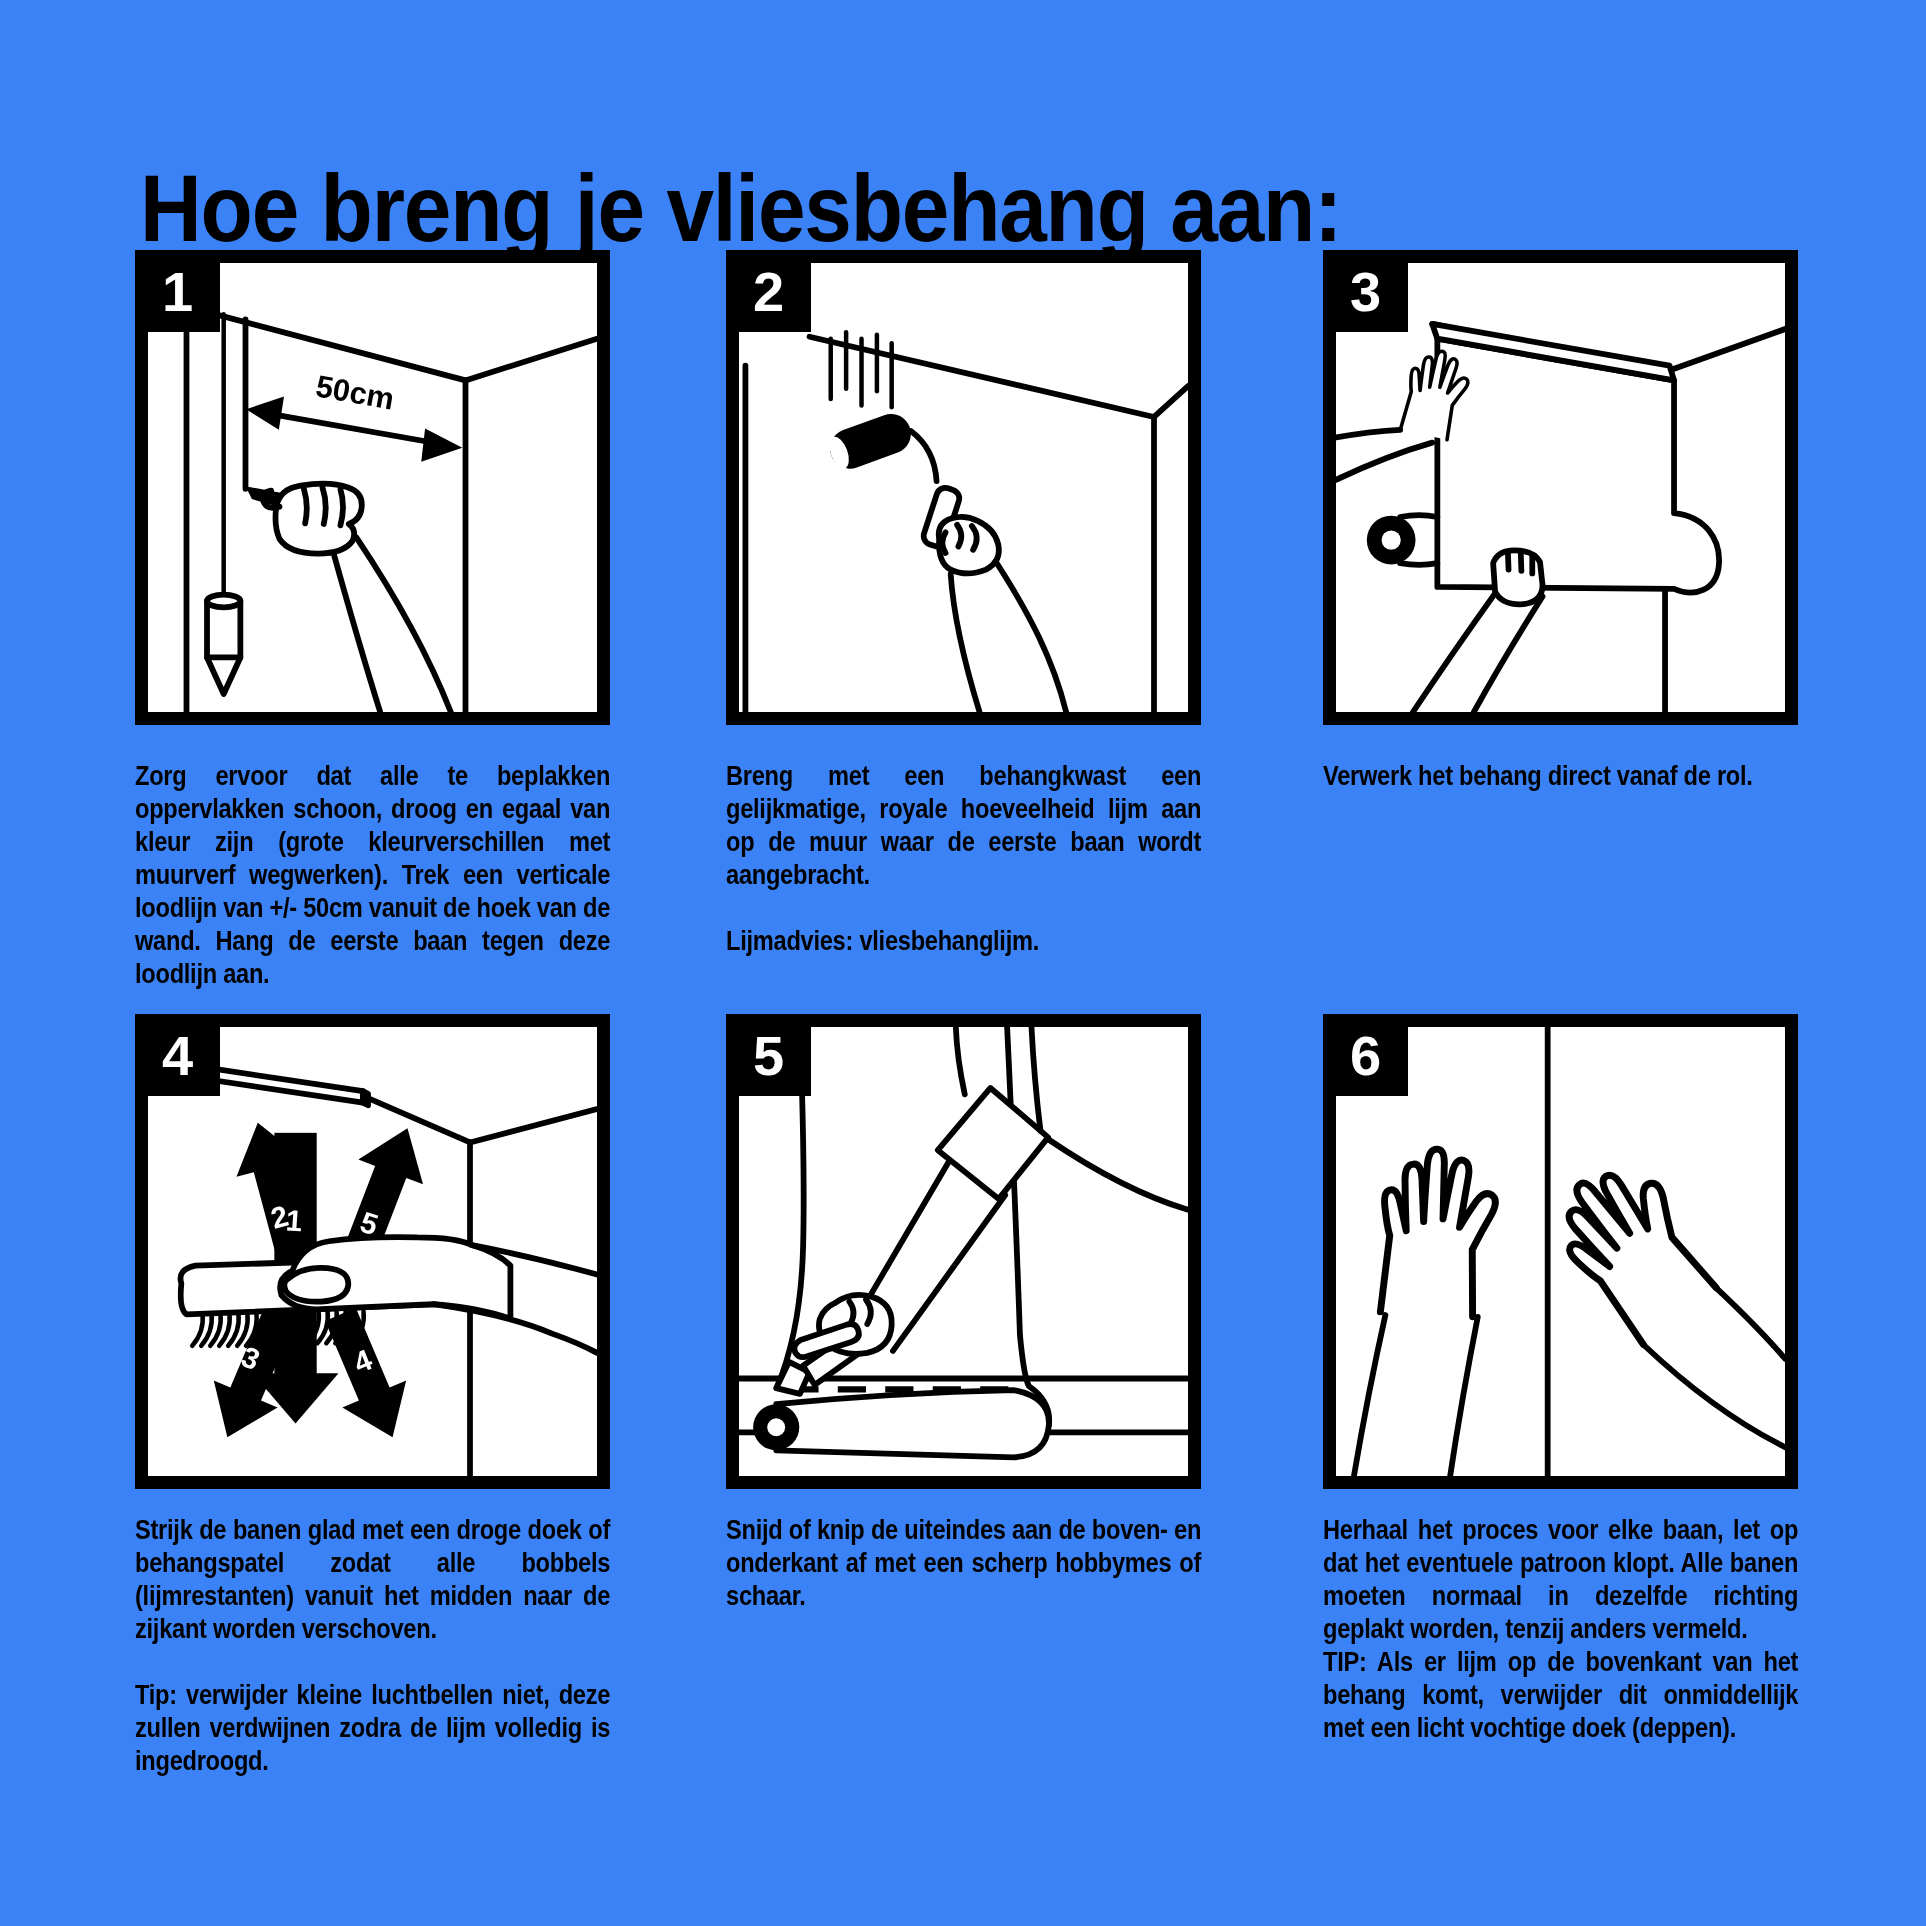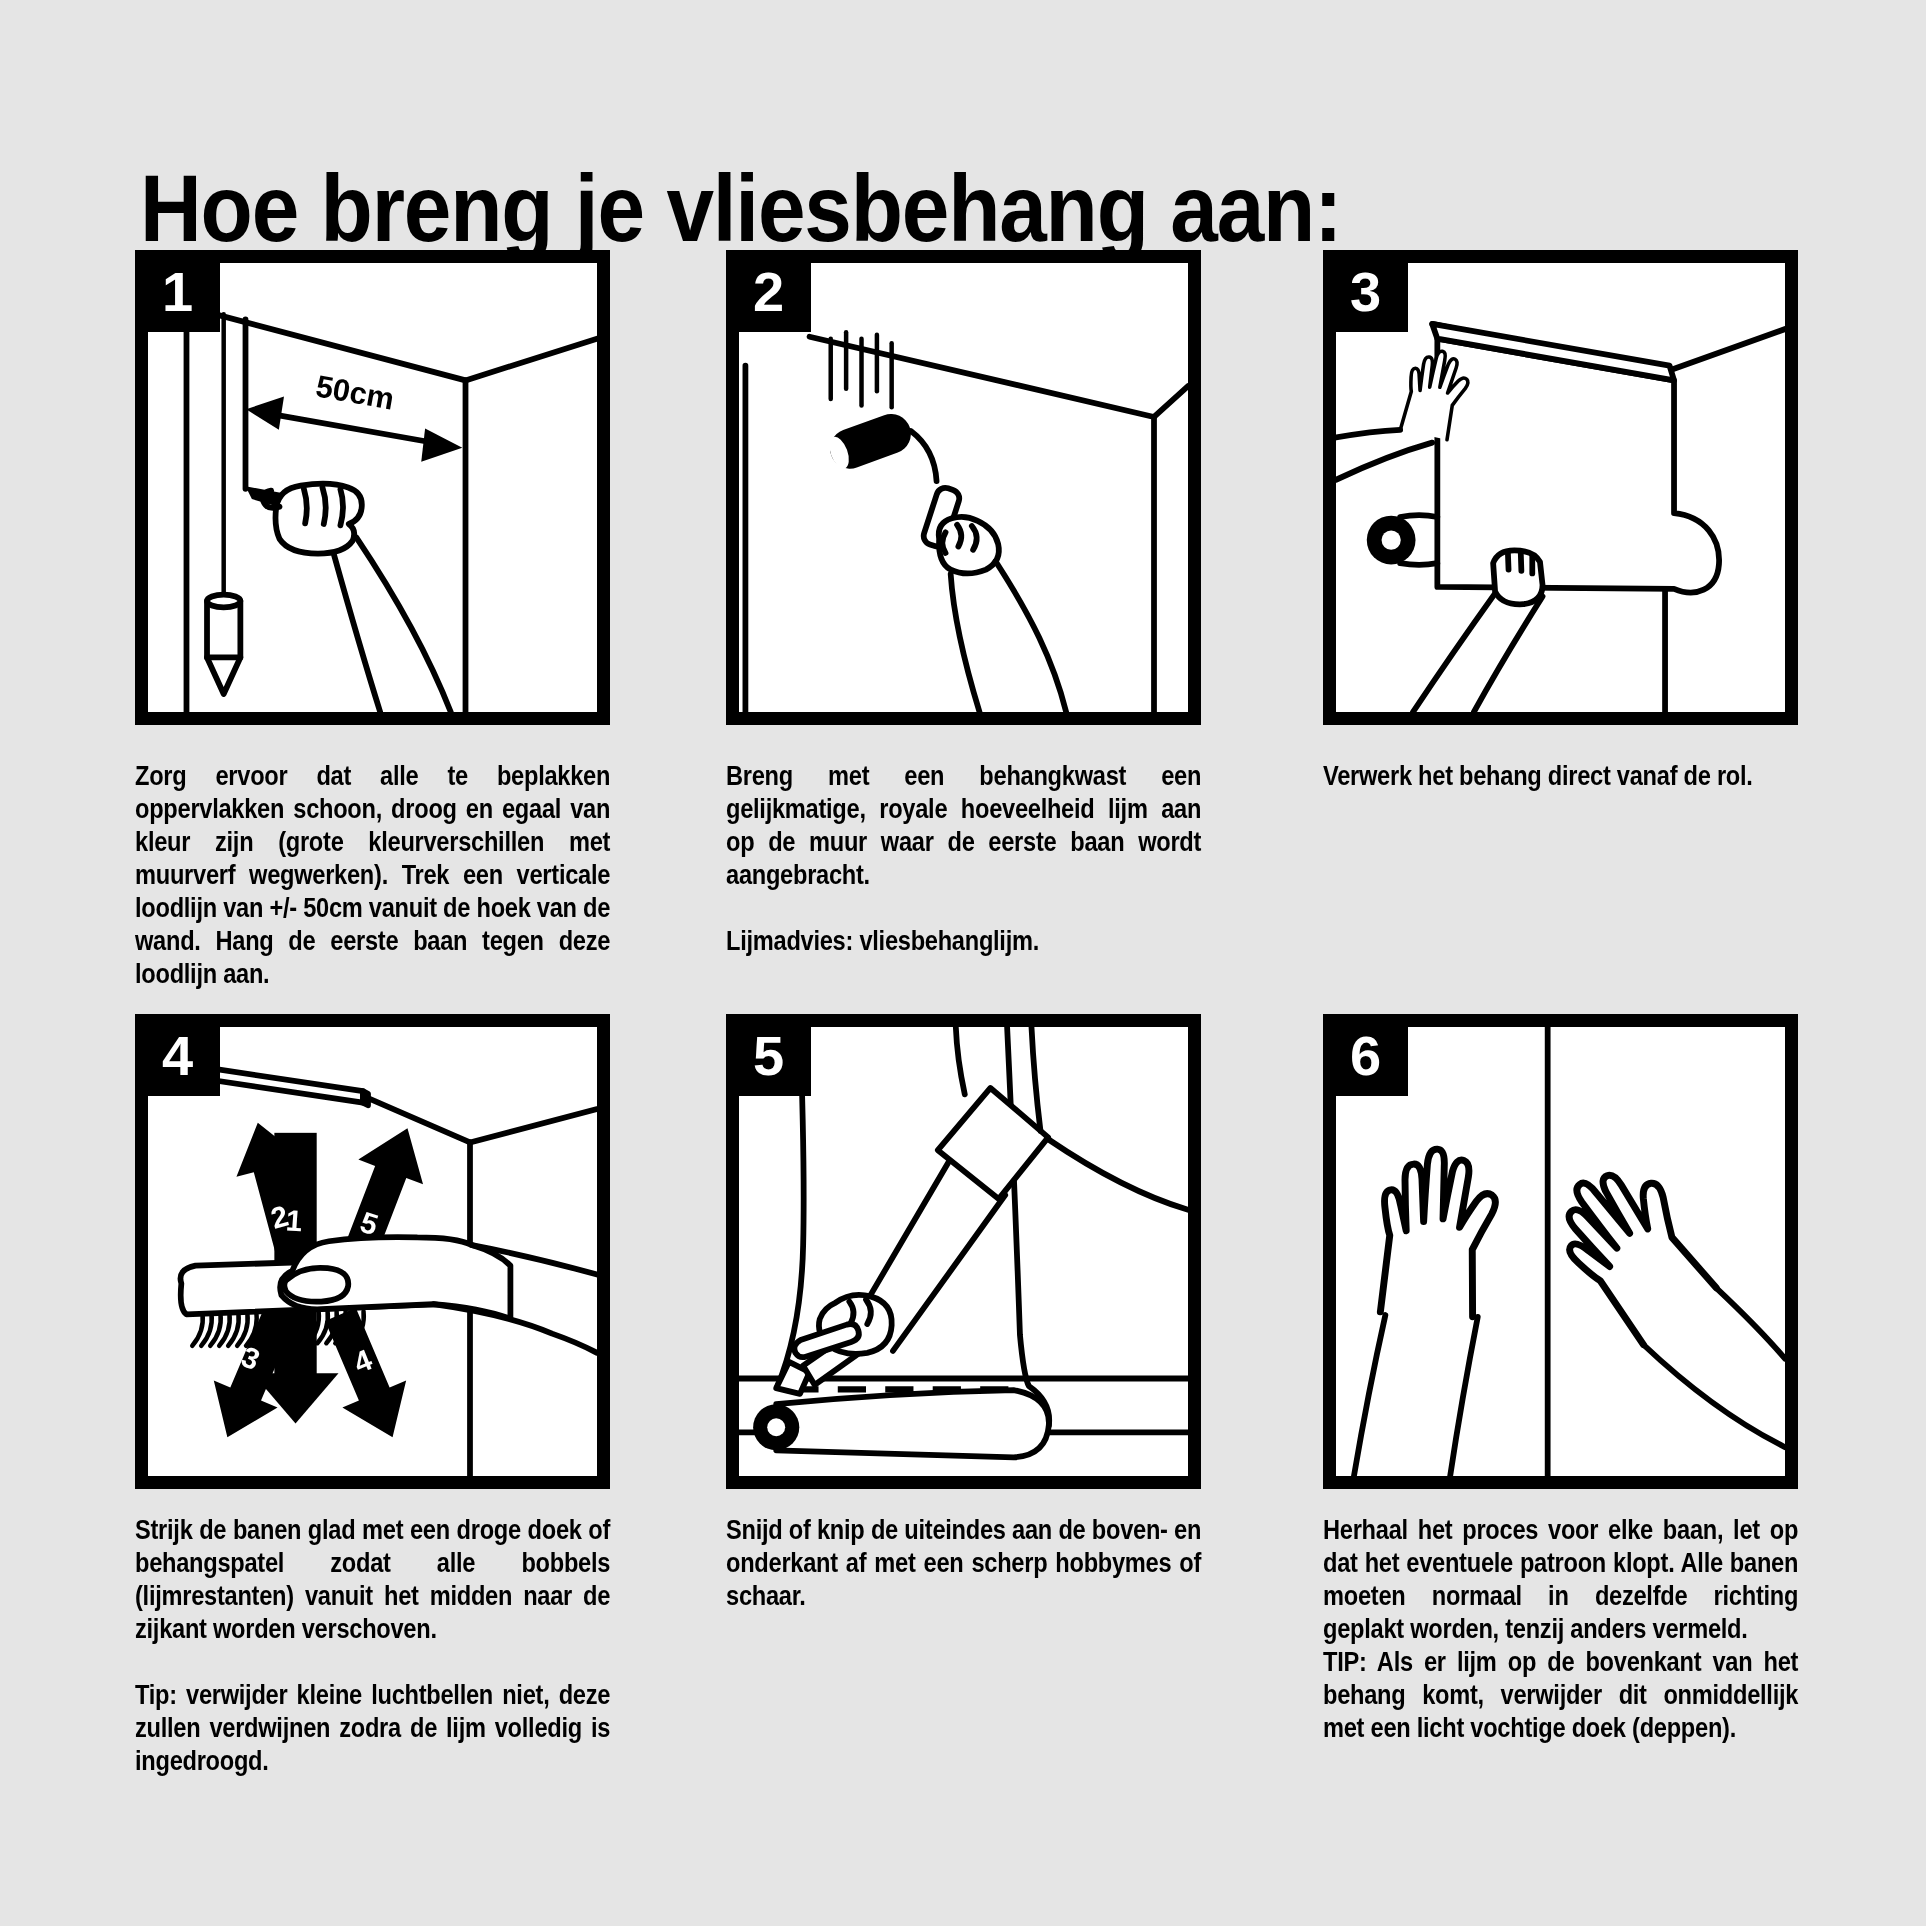--- a/index.html
+++ b/index.html
@@ -1,16 +1,16 @@
 <!DOCTYPE html>
 <html style="font-size:10.3px"><head>
 <meta charset="utf-8">
 <style>
   html,body{margin:0;padding:0;background:#fff;}
-  .page{position:relative;width:1926px;height:1926px;background:#e5e5e5;overflow:hidden;
+  .page{position:relative;width:1926px;height:1926px;background:#3b82f6;overflow:hidden;
         font-family:"Liberation Sans",sans-serif;color:#000;}
   .title{position:absolute;left:140px;top:90px;font-size:95px;font-weight:bold;
          letter-spacing:-1.3px;white-space:nowrap;transform:scaleX(0.9);transform-origin:0 0;}
   .panel{position:absolute;width:475px;height:475px;border:13px solid #000;
          box-sizing:border-box;background:#fff;}
   .panel svg{position:absolute;left:0;top:0;width:449px;height:449px;display:block;}
   .badge{position:absolute;left:-13px;top:-13px;width:85px;height:82px;background:#000;
          color:#fff;display:flex;align-items:center;justify-content:center;
          font-size:56px;font-weight:bold;}
   .cap{position:absolute;width:543px;font-size:27px;line-height:33px;font-weight:bold;

